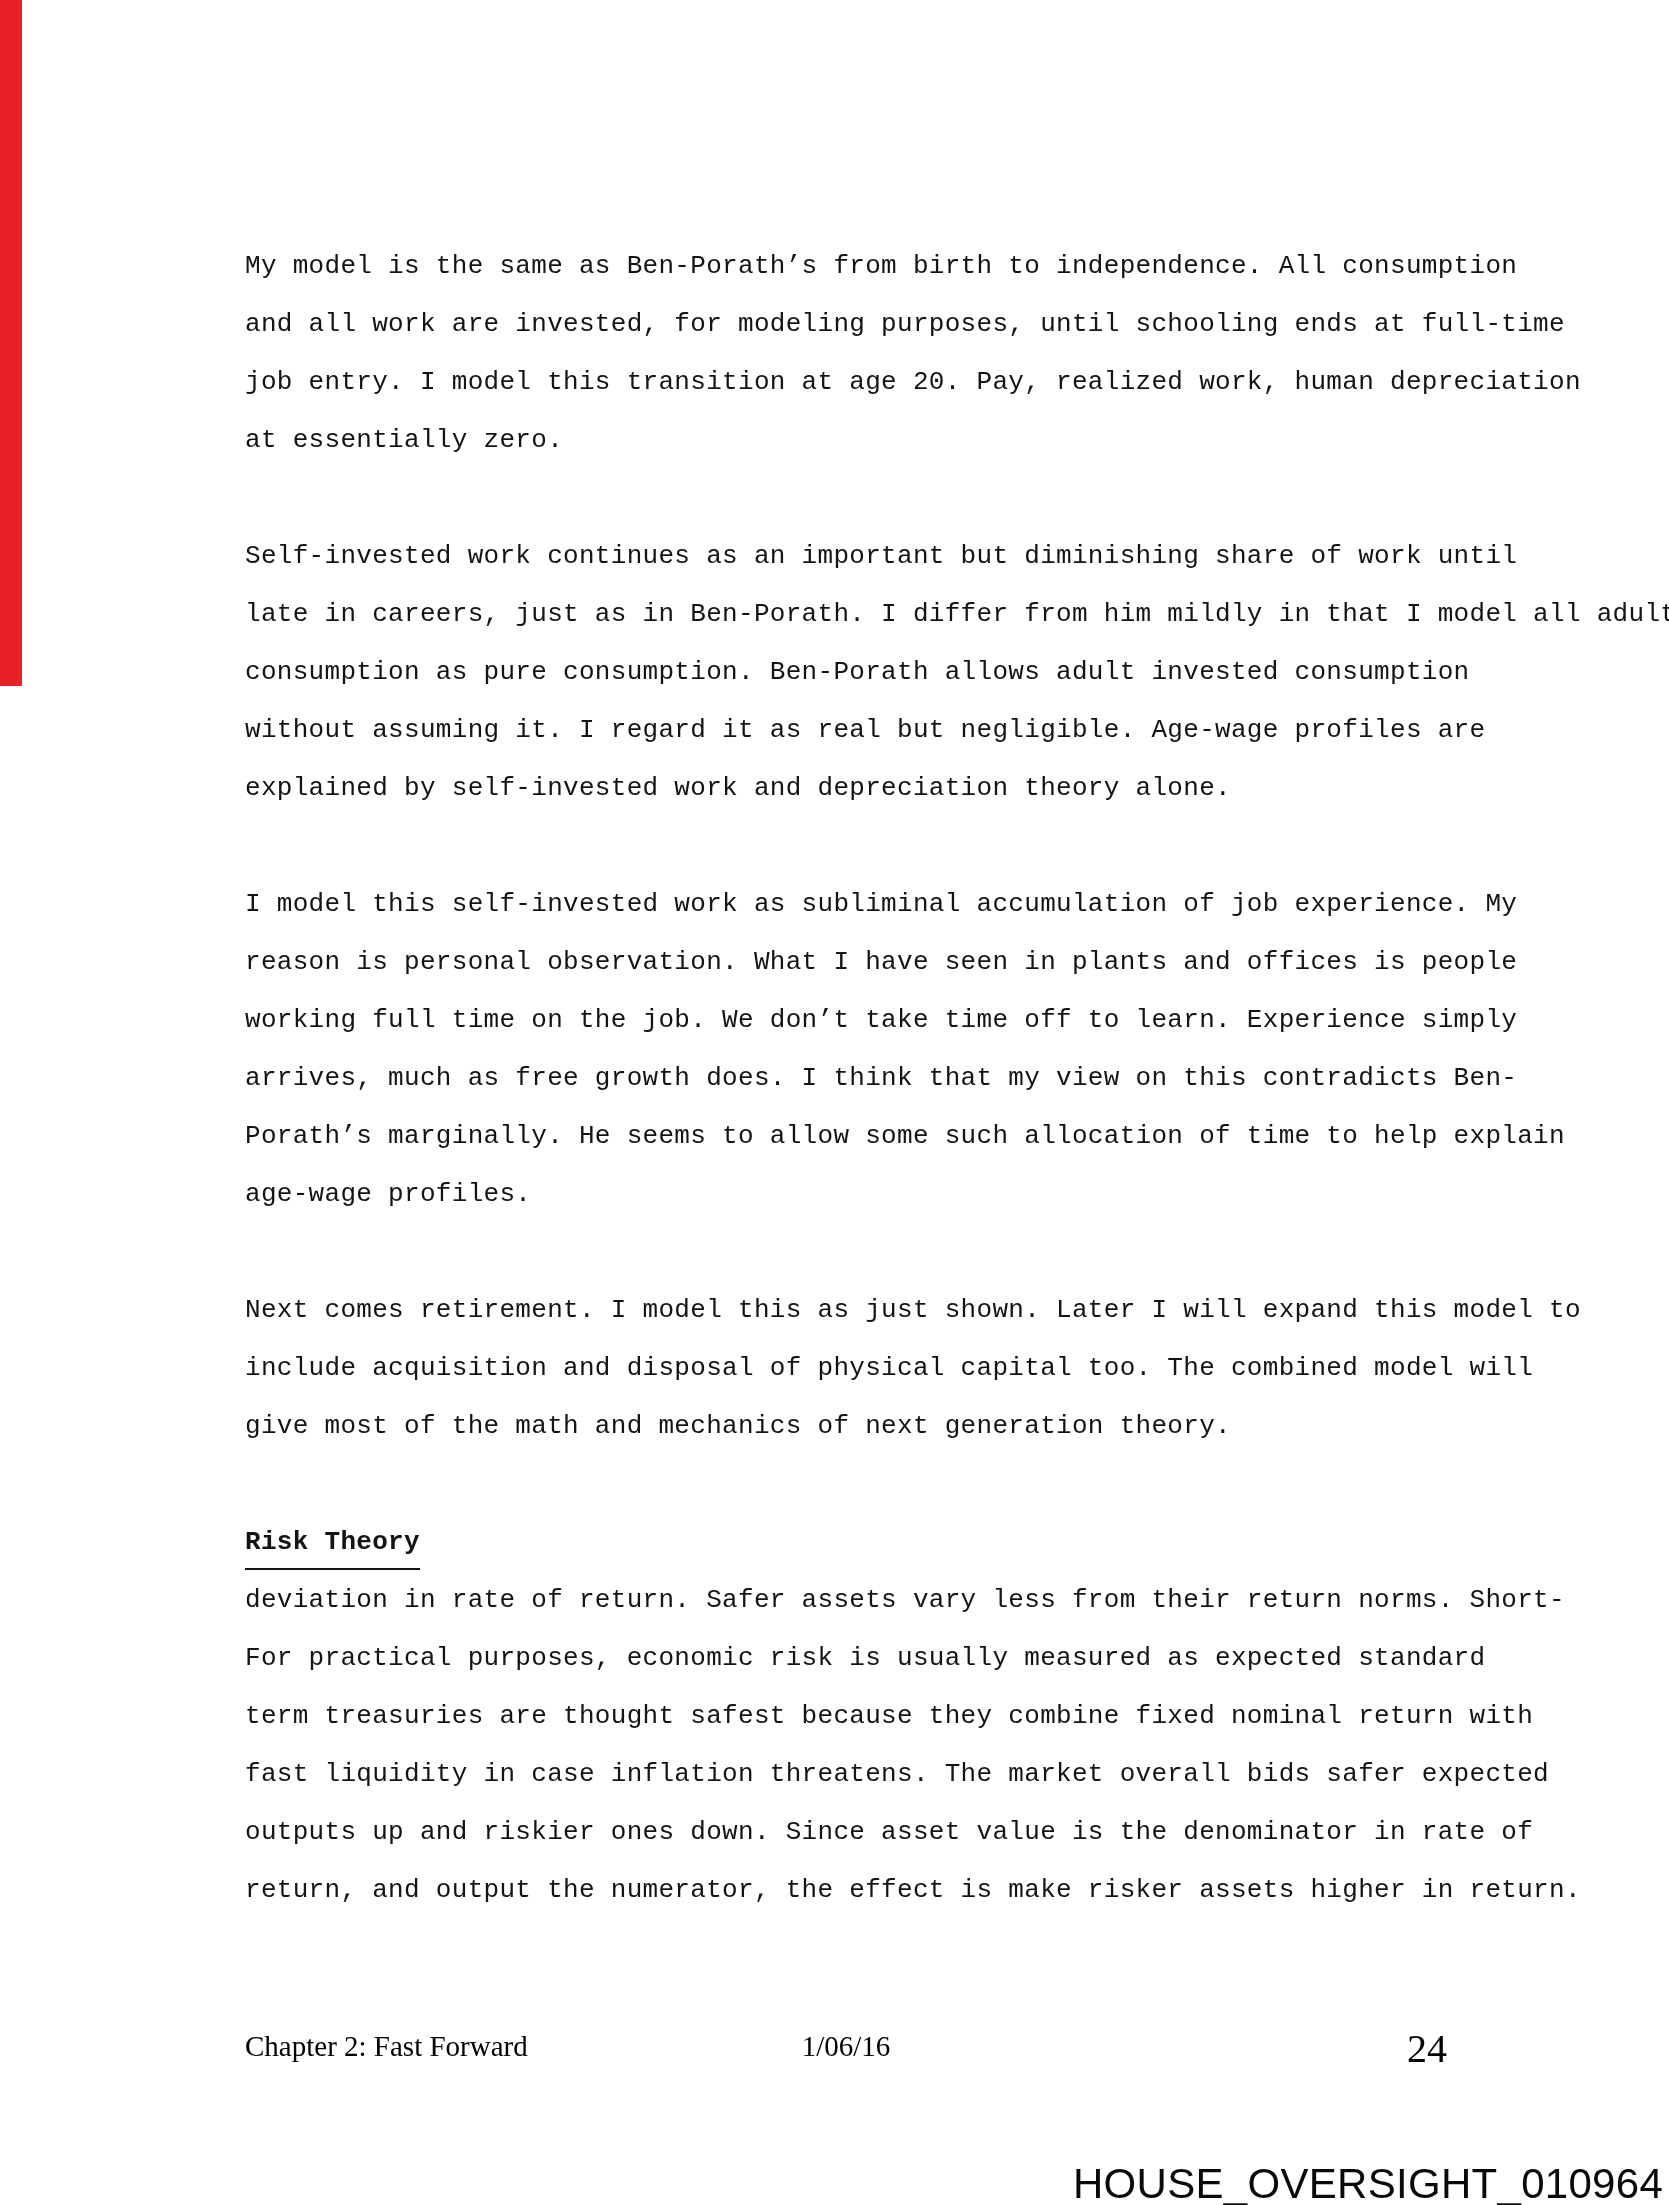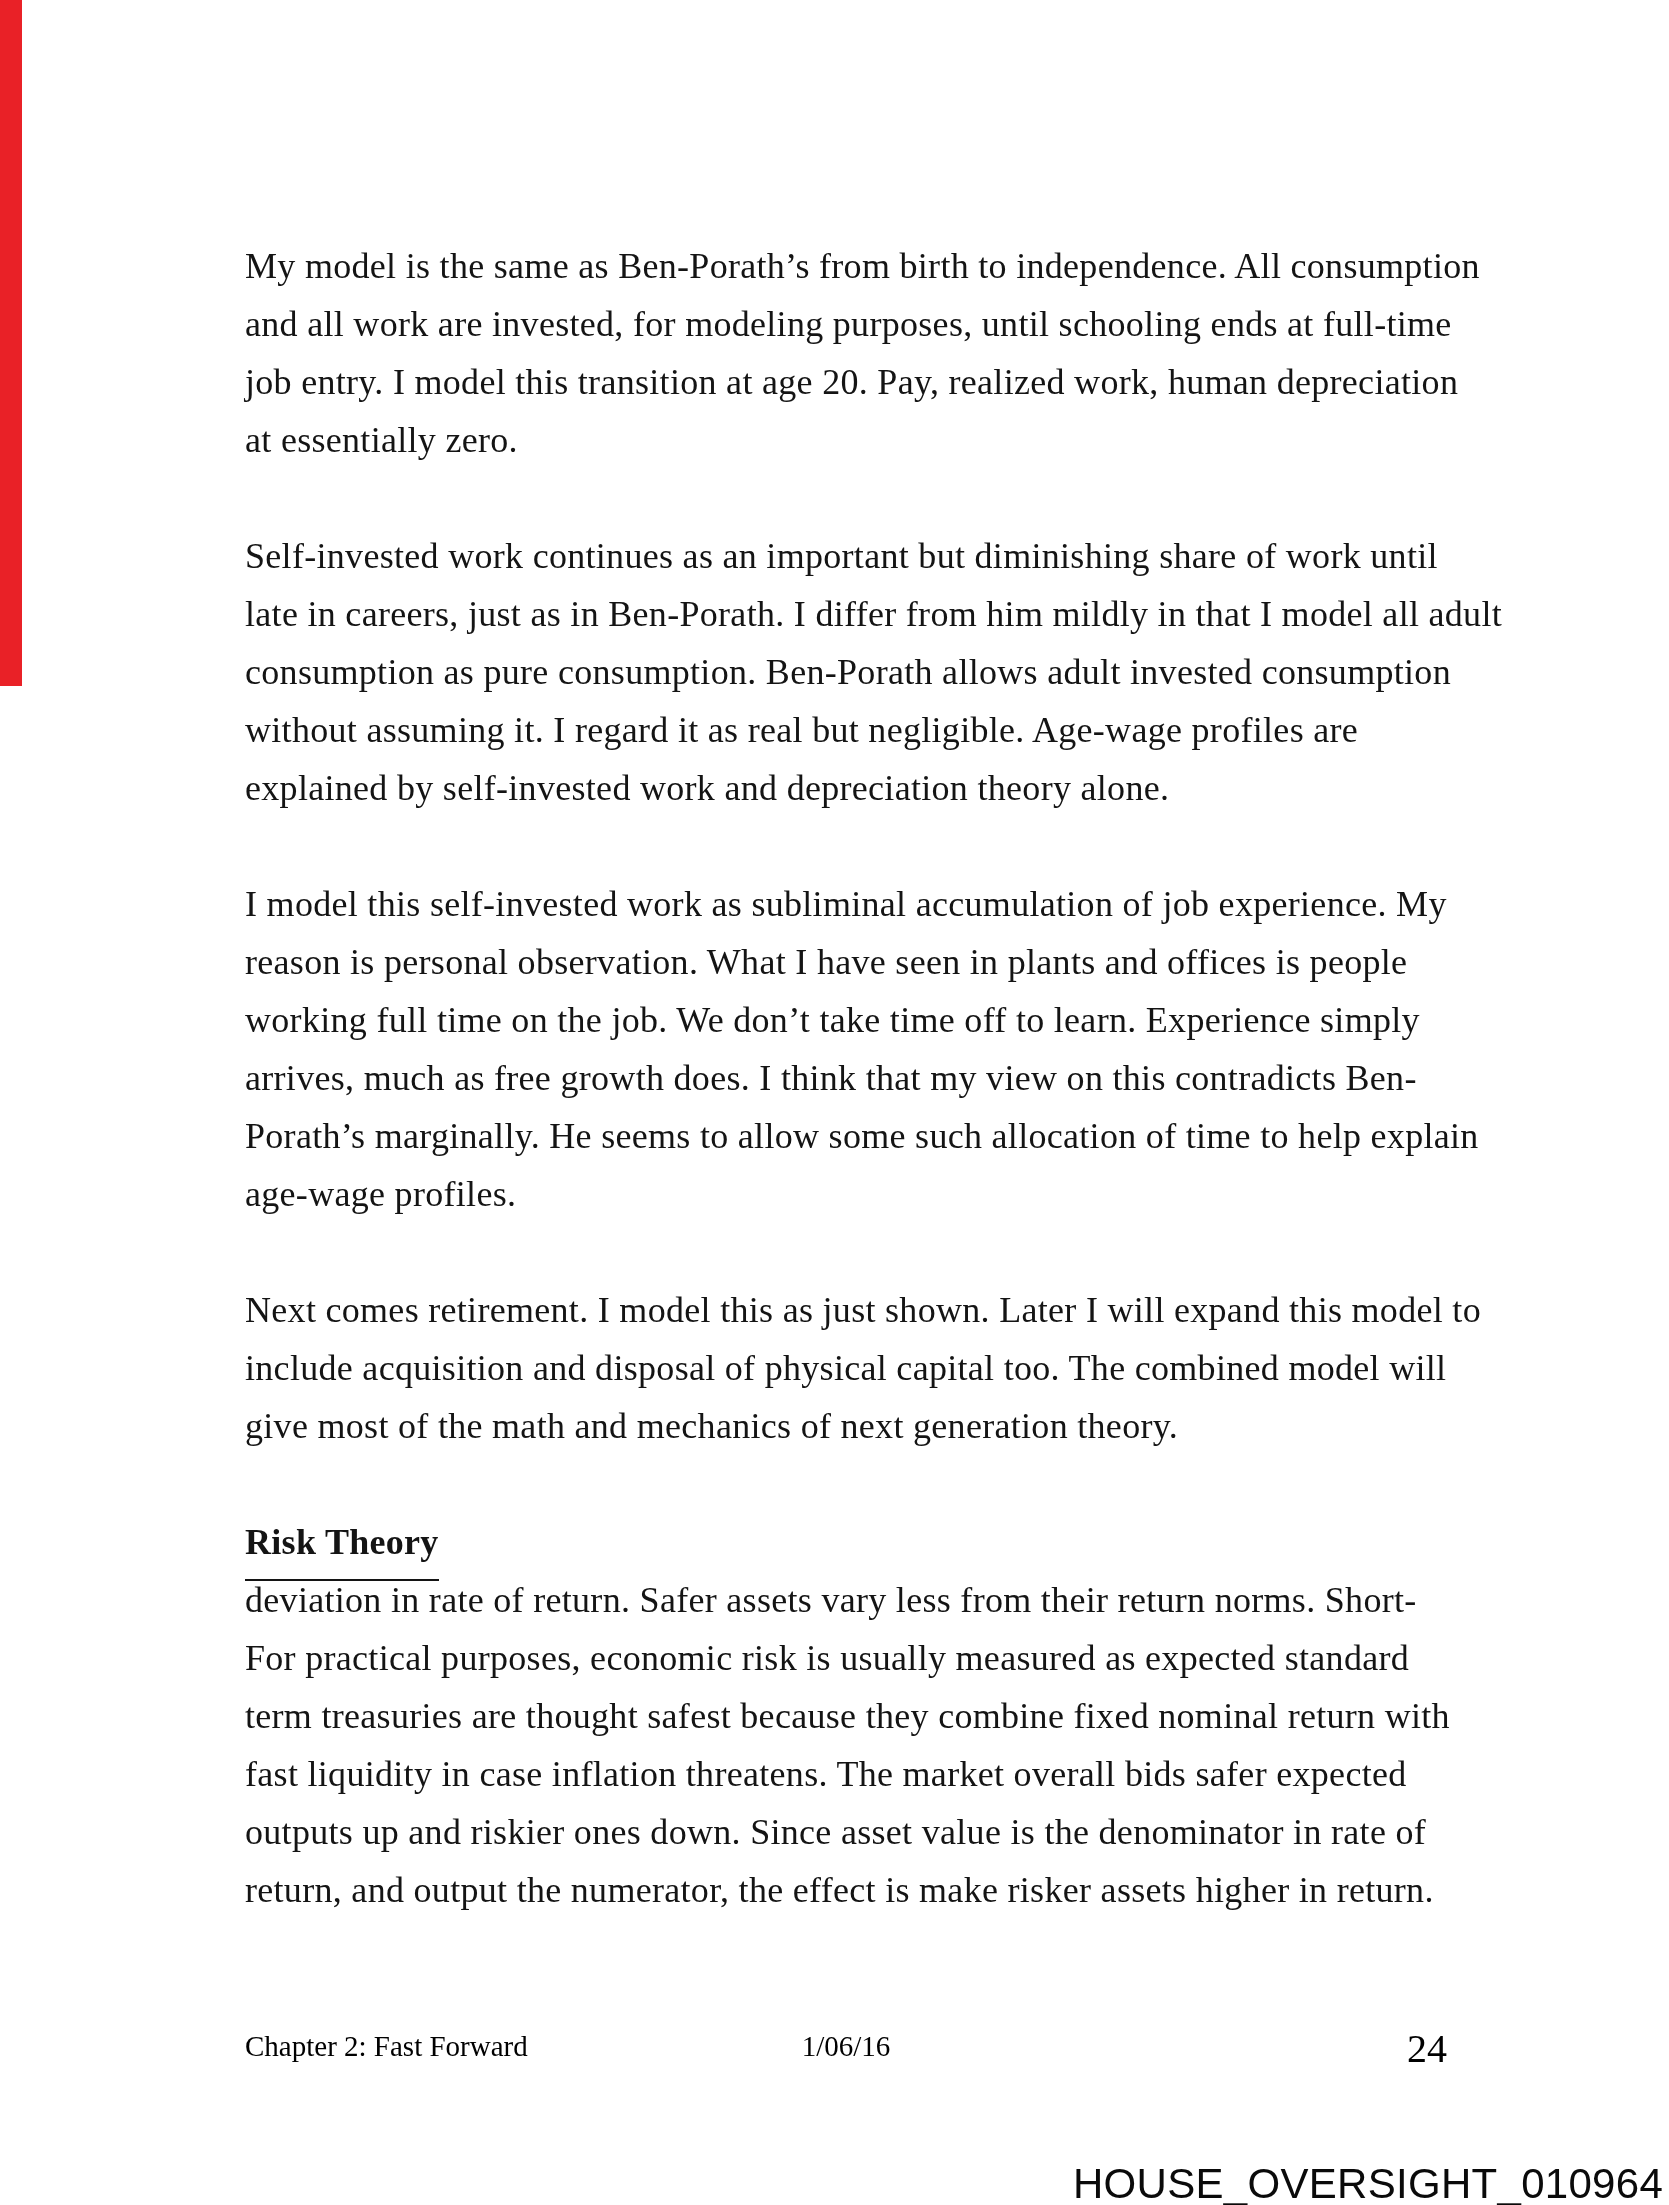--- a/index.html
+++ b/index.html
@@ -14,34 +14,35 @@
   .artifact-bar {
     position: absolute; left: 0; top: 0;
     width: 22px; height: 686px;
     background: #e92127;
   }
   .content {
     position: absolute;
     left: 245px; top: 237px;
     width: 1178px;
     color: #141414;
-    font-size: 36px;
+    font-size: 26px;
     letter-spacing: 0.3px;
+    font-family: Liberation Mono, monospace;
   }
   .para { margin: 0 0 58px 0; }
   .para:last-child { margin-bottom: 0; }
   .line {
     line-height: 58px;
     white-space: nowrap;
   }
   .heading-block { line-height: 58px; white-space: nowrap; }
   .heading-block .hd {
     font-weight: bold;
     border-bottom: 2.6px solid #141414;
-    padding-bottom: 17px;
+    padding-bottom: 11px;
   }
   .footer {
     position: absolute;
     left: 245px; top: 2025px;
     width: 1202px; height: 42px;
     color: #000000;
     font-size: 29px;
   }
   .footer .f-left  { position: absolute; left: 0; top: 5.2px; white-space: nowrap; }
   .footer .f-center{ position: absolute; left: 50%; top: 5.2px; transform: translateX(-50%); white-space: nowrap; }

